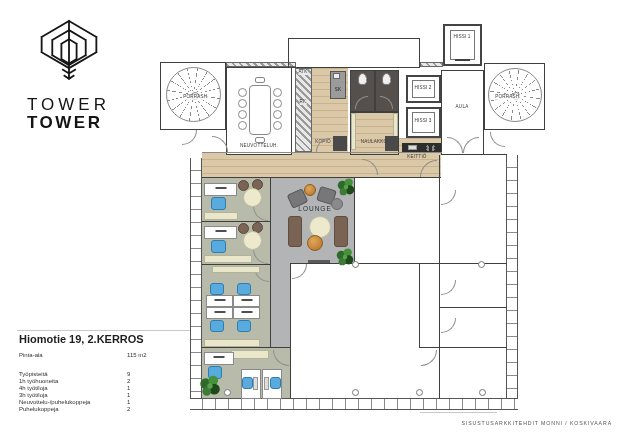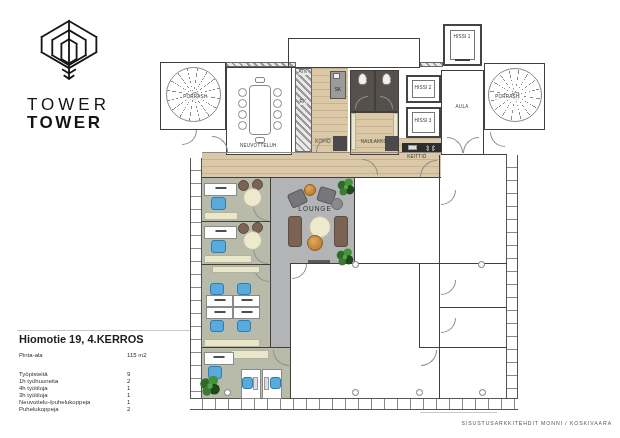--- a/index.html
+++ b/index.html
@@ -70,21 +70,21 @@
     <path d="M50 4 L14 25 M50 4 L86 25 M14 25 V45 M86 25 V45 M14 45 L50 66 M86 45 L50 66"></path>
     <path d="M50 16 L28 29 M50 16 L72 29 M28 29 V49 M72 29 V49 M28 49 L50 62 M72 49 L50 62"></path>
     <path d="M50 28 L40 34 M50 28 L60 34 M40 34 V54 M60 34 V54 M40 54 L50 60 M60 54 L50 60"></path>
     <path d="M50 4 V80 M42 68 L50 73 L58 68 M44 76 L50 80 L56 76"></path>
   </g>
 </svg>
 <div class="brand" id="pitsku" style="left:27px;top:96px;">TOWER</div>
 <div class="brand" id="tower" style="left:27px;top:114px;">TOWER</div>
 
 <div class="abs hair" style="left:17px;top:330px;width:173px;height:1px;"></div>
-<div id="info-title" style="left:19px;top:333px;">Hiomotie 19, 4.KERROS</div>
+<div id="info-title" style="left:19px;top:333px;">Hiomotie 19, 2.KERROS</div>
 <div class="inforow" style="left:19px;top:352px;">
   <span class="l">Pinta-ala</span>
   <span>115 m2</span>
 </div>
 <div class="inforow" style="left:19px;top:371px;">
   <span class="l">Työpisteitä</span>
   <span>9</span>
 </div>
 <div class="inforow" style="left:19px;top:378px;">
   <span class="l">1h työhuoneita</span>

